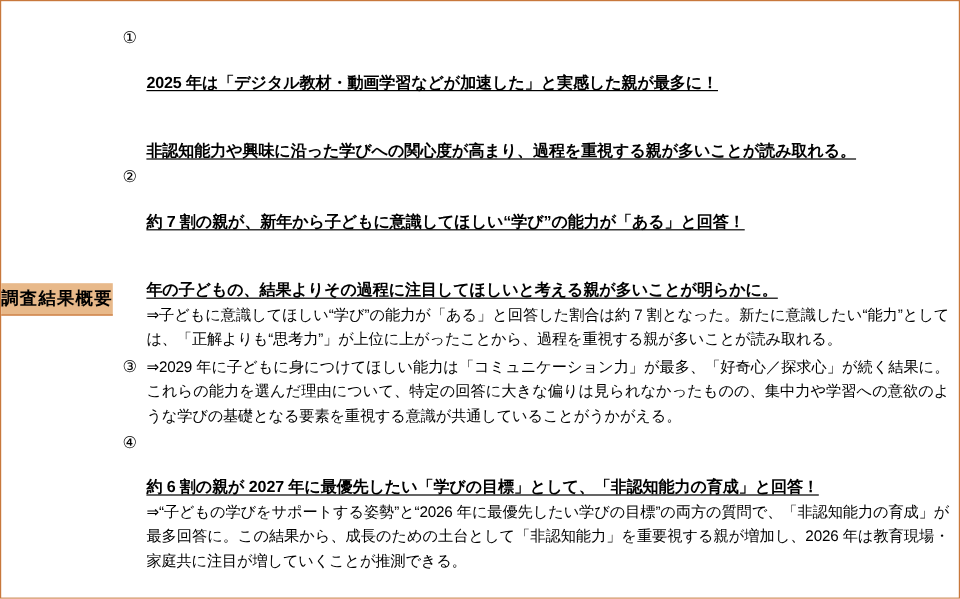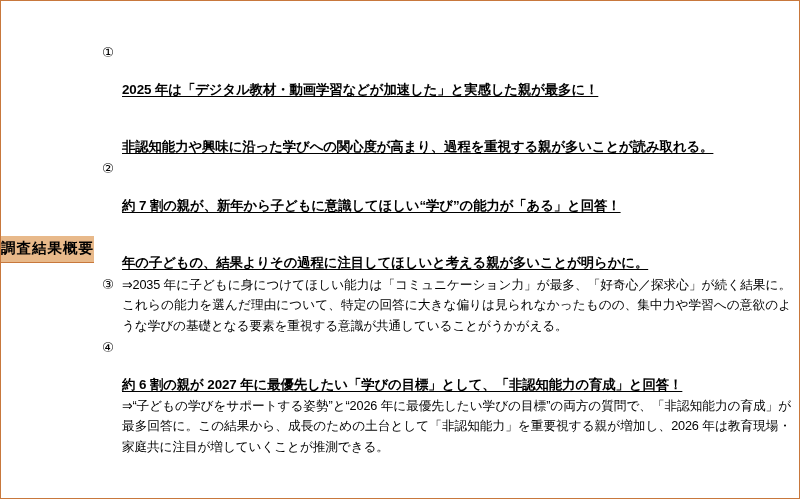--- a/index.html
+++ b/index.html
@@ -89,27 +89,28 @@
         <div class="headline">2025 年は「デジタル教材・動画学習などが加速した」と実感した親が最多に！</div>
         <div class="headline">非認知能力や興味に沿った学びへの関心度が高まり、過程を重視する親が多いことが読み取れる。</div>
       </div>
     </div>
 
     <div class="item">
       <div class="num">②</div>
       <div class="item-content">
         <div class="headline">約 7 割の親が、新年から子どもに意識してほしい“学び”の能力が「ある」と回答！</div>
         <div class="headline">年の子どもの、結果よりその過程に注目してほしいと考える親が多いことが明らかに。</div>
+        <div class="detail">⇒子どもに意識してほしい“学び”の能力が「ある」と回答した割合は約 7 割となった。新たに意識したい“能力”としては、「正解よりも“思考力”」が上位に上がったことから、過程を重視する親が多いことが読み取れる。</div>
       </div>
     </div>
 
     <div class="item">
       <div class="num">③</div>
       <div class="item-content">
-        <div class="detail">⇒2035 年に子どもに身につけてほしい能力は「コミュニケーション力」が最多、「好奇心／探求心」が続く結果に。これらの能力を選んだ理由について、特定の回答に大きな偏りは見られなかったものの、集中力や学習への意欲のような学びの基礎となる要素を重視する意識が共通していることがうかがえる。</div>
+        <div class="detail">⇒2029 年に子どもに身につけてほしい能力は「コミュニケーション力」が最多、「好奇心／探求心」が続く結果に。これらの能力を選んだ理由について、特定の回答に大きな偏りは見られなかったものの、集中力や学習への意欲のような学びの基礎となる要素を重視する意識が共通していることがうかがえる。</div>
       </div>
     </div>
 
     <div class="item">
       <div class="num">④</div>
       <div class="item-content">
         <div class="headline">約 6 割の親が 2027 年に最優先したい「学びの目標」として、「非認知能力の育成」と回答！</div>
         <div class="detail">⇒“子どもの学びをサポートする姿勢”と“2026 年に最優先したい学びの目標”の両方の質問で、「非認知能力の育成」が最多回答に。この結果から、成長のための土台として「非認知能力」を重要視する親が増加し、2026 年は教育現場・家庭共に注目が増していくことが推測できる。</div>
       </div>
     </div>

